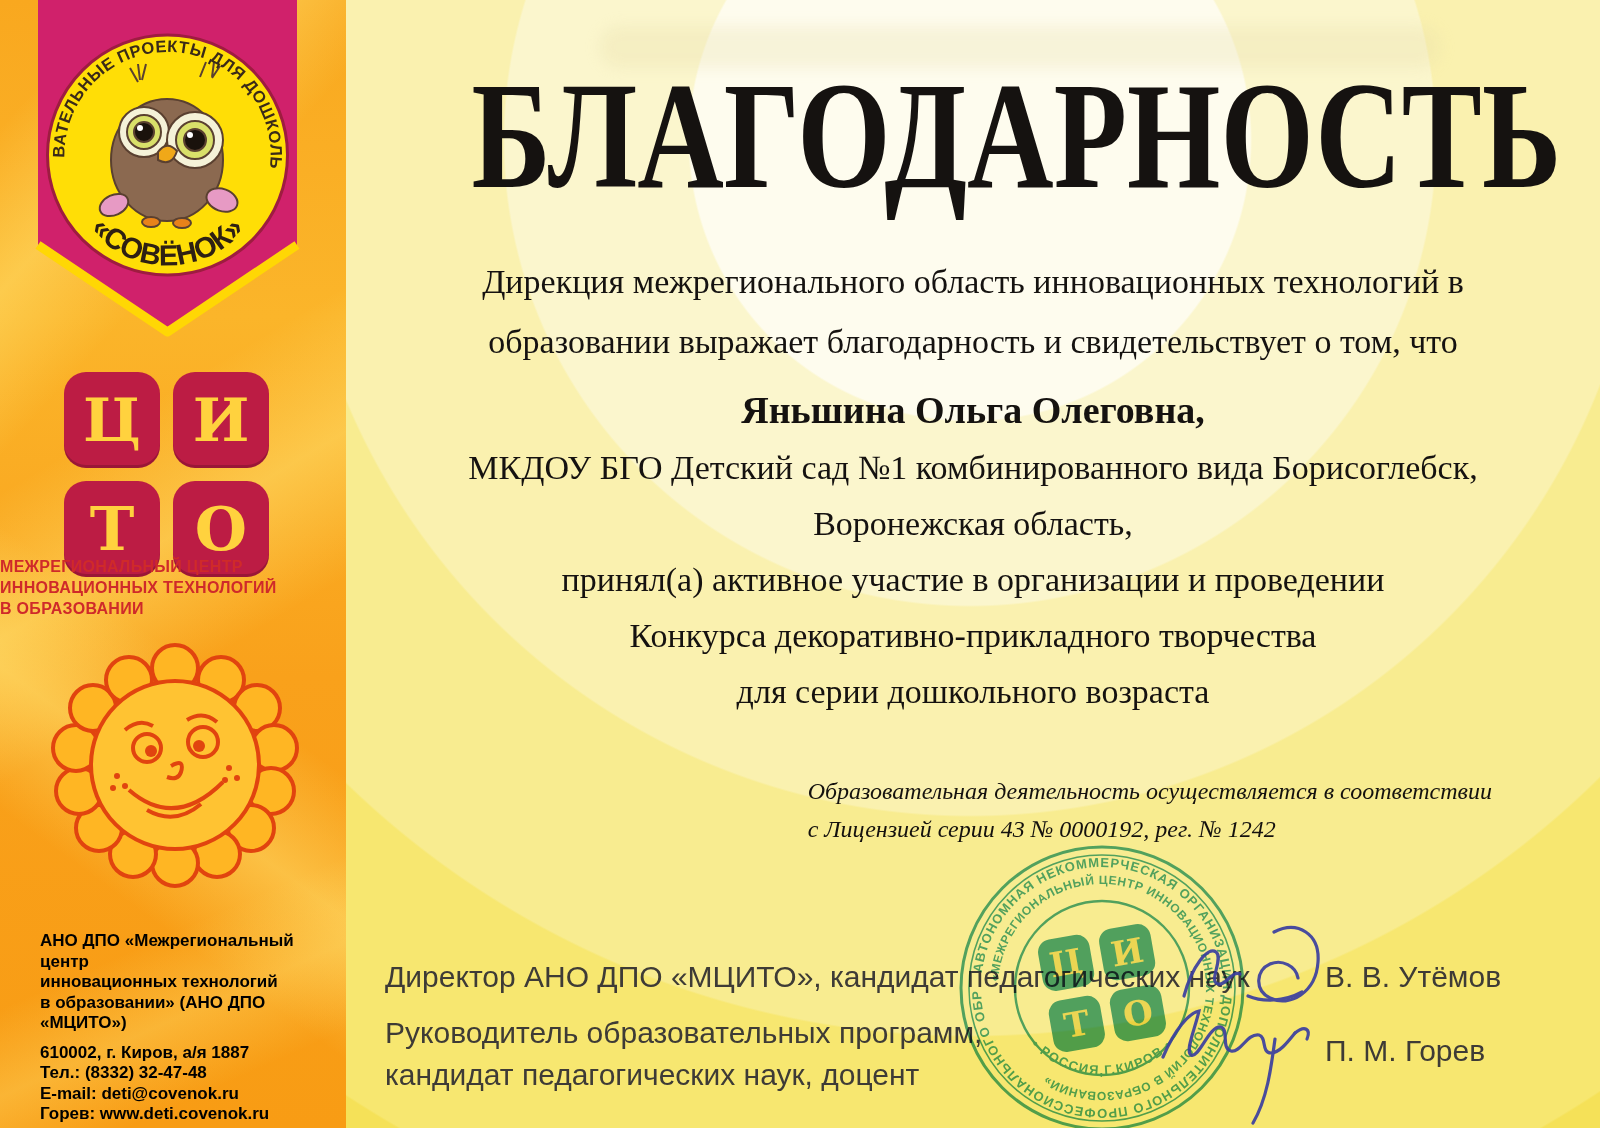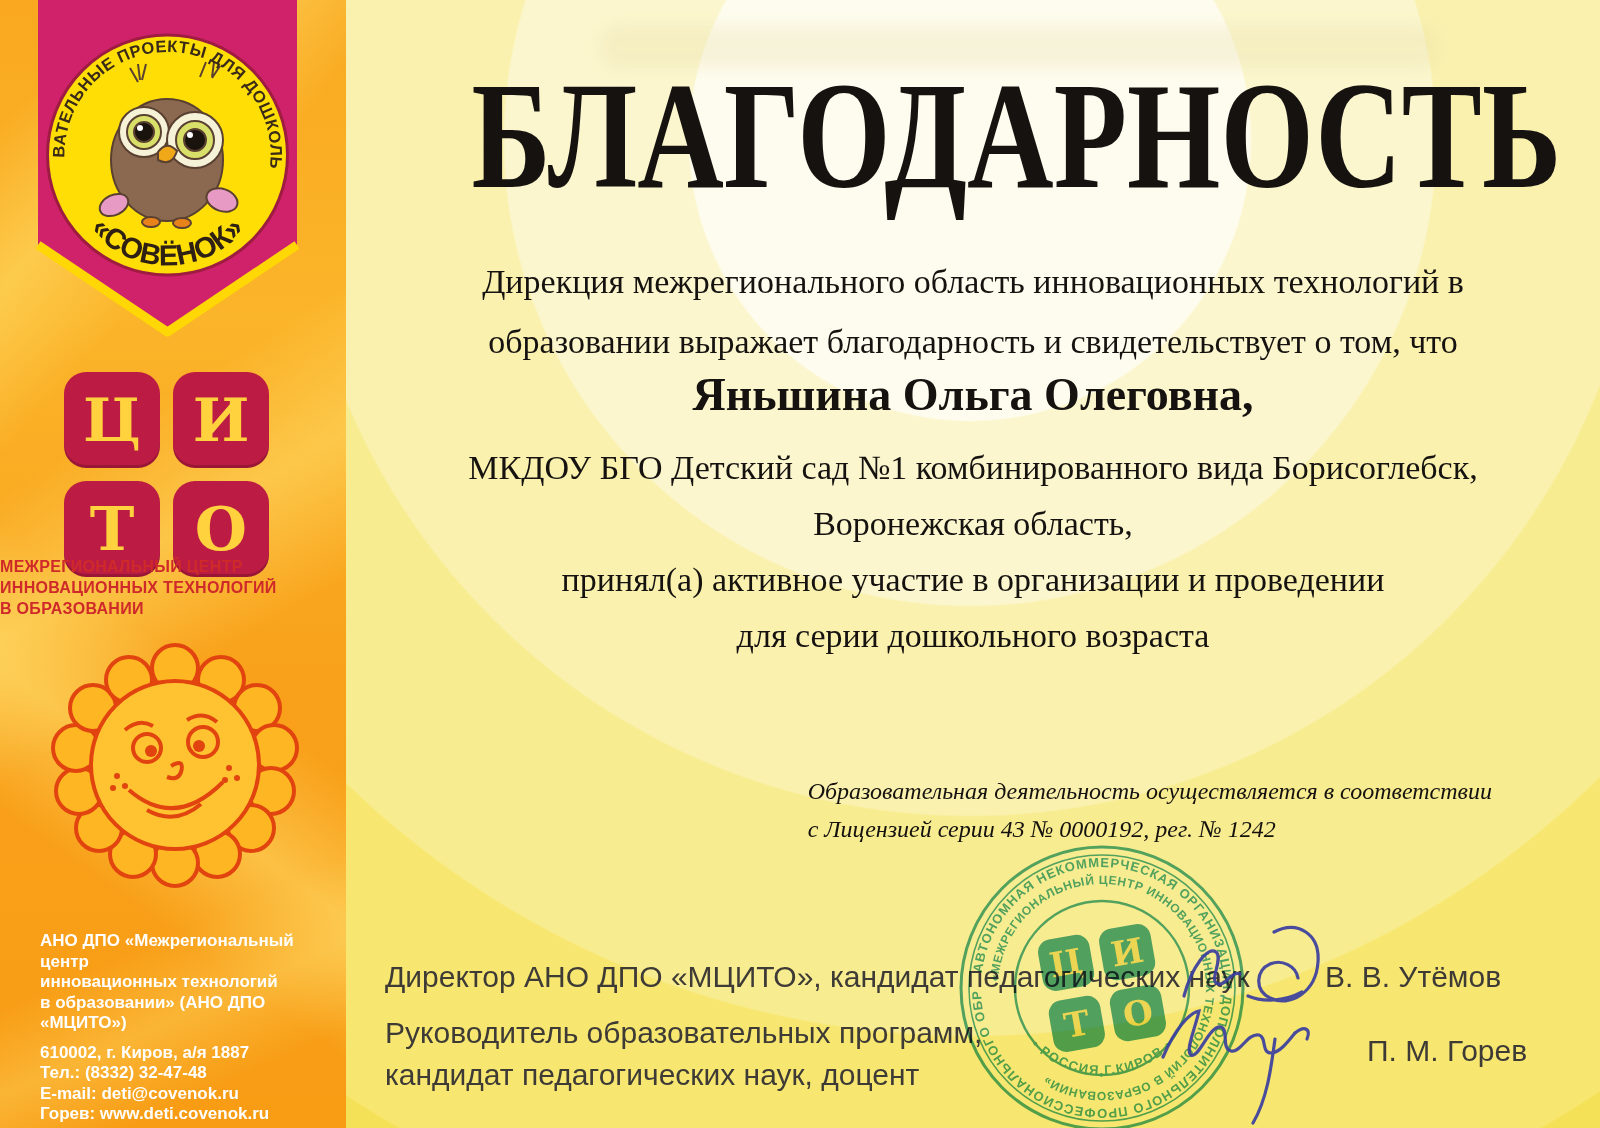--- a/index.html
+++ b/index.html
@@ -45,46 +45,46 @@
   .left-caption{
     position:absolute;left:0;top:556px;width:346px;text-align:left;
     font-family:"Liberation Sans","DejaVu Sans",sans-serif;font-weight:bold;
     font-size:16px;line-height:21px;color:#CF2A2A;letter-spacing:.3px;
   }
   .sun-svg{position:absolute;left:25px;top:628px;}
   
   .contacts{
     position:absolute;left:40px;top:931px;width:302px;
     font-family:"Liberation Sans","DejaVu Sans",sans-serif;font-weight:bold;
-    font-size:17px;line-height:20.5px;color:#ffffff;
+    font-size:17px;line-height:20.5px;color:#000000;
   }
   .contacts .gap{height:9px;}
   
   .main-col{position:absolute;left:346px;top:0;width:1254px;text-align:center;color:#151210;}
   .title{
     position:absolute;left:0;right:0;top:60px;
     font-weight:bold;font-size:150px;line-height:1;white-space:nowrap;
     transform:scale(.80,1.02);
   }
   .intro{position:absolute;left:0;right:0;top:252px;font-size:34px;line-height:60px;}
-  .recipient{position:absolute;left:0;right:0;top:368px;font-size:46px;font-weight:bold;}
+  .recipient{position:absolute;left:0;right:0;top:388px;font-size:38px;font-weight:bold;}
   .body-lines{position:absolute;left:0;right:0;top:440px;font-size:34px;line-height:56px;}
   .license{
     position:absolute;right:108px;top:772px;
     font-style:italic;font-size:24px;line-height:38px;color:#14110E;
   }
   
   .sig-label{
     position:absolute;font-family:"Liberation Sans","DejaVu Sans",sans-serif;
     font-size:30px;color:#3E3B36;text-align:left;
   }
   .lbl1{left:385px;top:960px;width:860px;white-space:nowrap;}
   .lbl2{left:385px;top:1012px;line-height:42px;}
   .name1{left:1325px;top:960px;}
-  .name2{left:1325px;top:1034px;margin-left:42px;}
+  .name2{left:1325px;top:1034px;}
   .stamp-svg{position:absolute;left:950px;top:838px;mix-blend-mode:multiply;opacity:.82;}
   .sig-svg{position:absolute;}
   .sig-utemov{left:1178px;top:918px;}
   .sig-gorev{left:1155px;top:995px;}
 </style>
 </head>
 <body>
 
 <div class="certificate">
 
@@ -200,20 +200,21 @@
     <div class="title">БЛАГОДАРНОСТЬ</div>
     <div class="intro">
       <div>Дирекция межрегионального область инновационных технологий в</div>
       <div>образовании выражает благодарность и свидетельствует о том, что</div>
     </div>
     <div class="recipient">Яньшина Ольга Олеговна,</div>
     <div class="body-lines">
       <div>МКДОУ БГО Детский сад №1 комбинированного вида Борисоглебск,</div>
       <div>Воронежская область,</div>
       <div>принял(а) активное участие в организации и проведении</div>
+      <div>Конкурса декоративно-прикладного творчества</div>
       <div>для серии дошкольного возраста</div>
     </div>
   </div>
 
   <div class="license">
     <div>Образовательная деятельность осуществляется в соответствии</div>
     <div>с Лицензией серии 43 № 0000192, рег. № 1242</div>
   </div>
 
   <div class="sig-label lbl1">Директор АНО ДПО «МЦИТО», кандидат педагогических наук</div>

